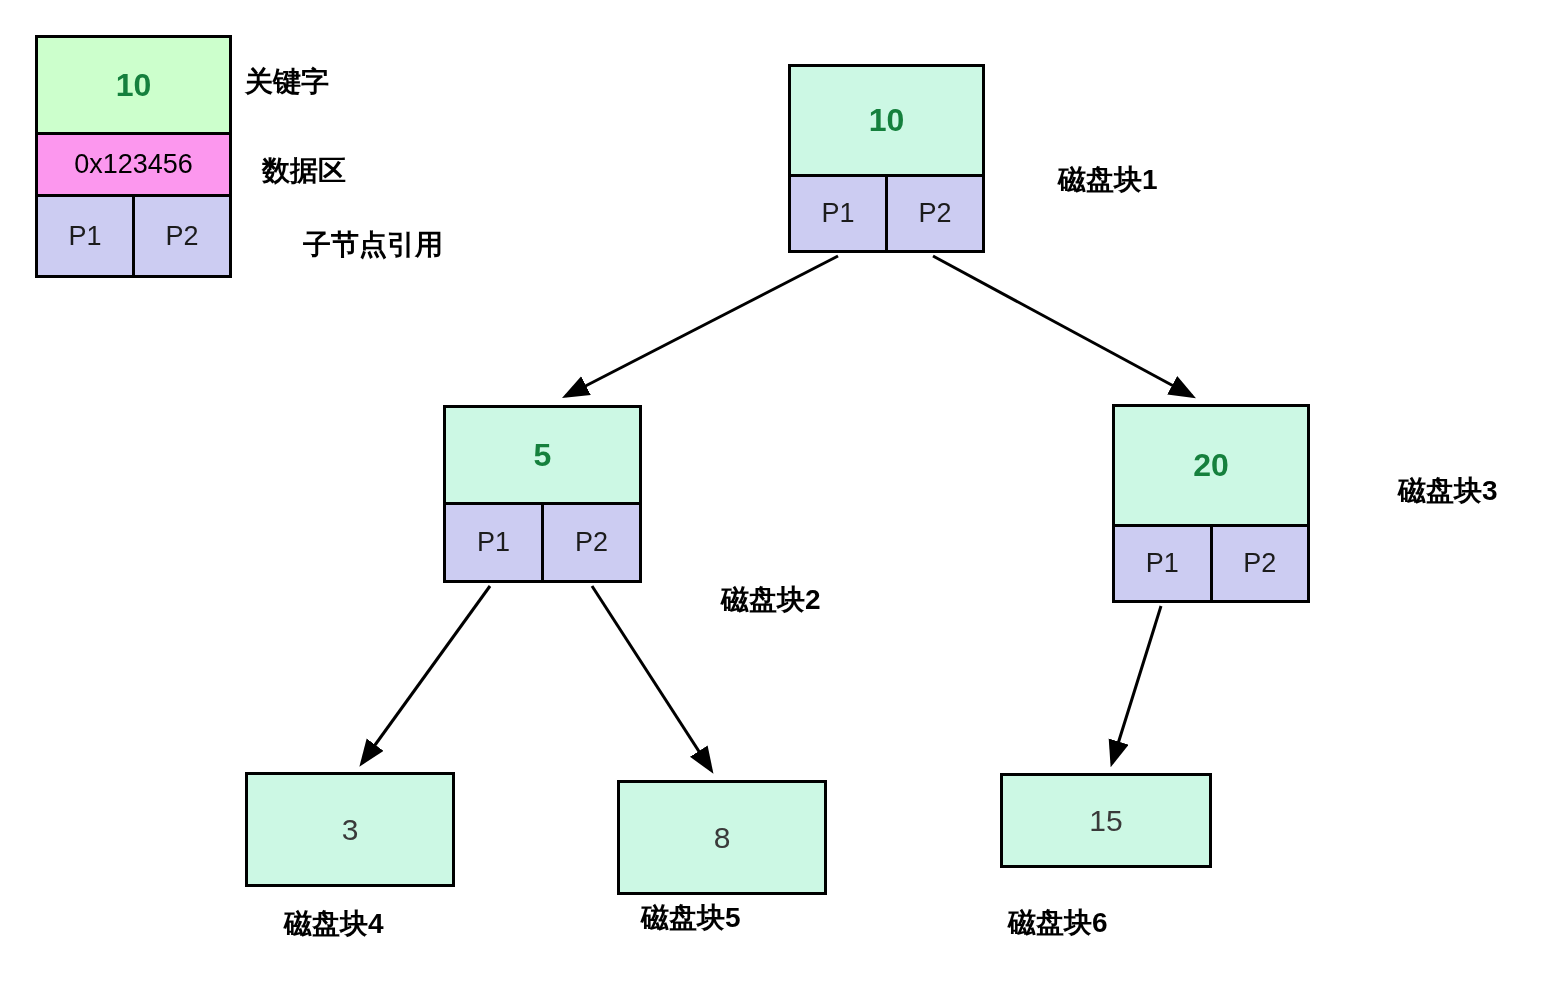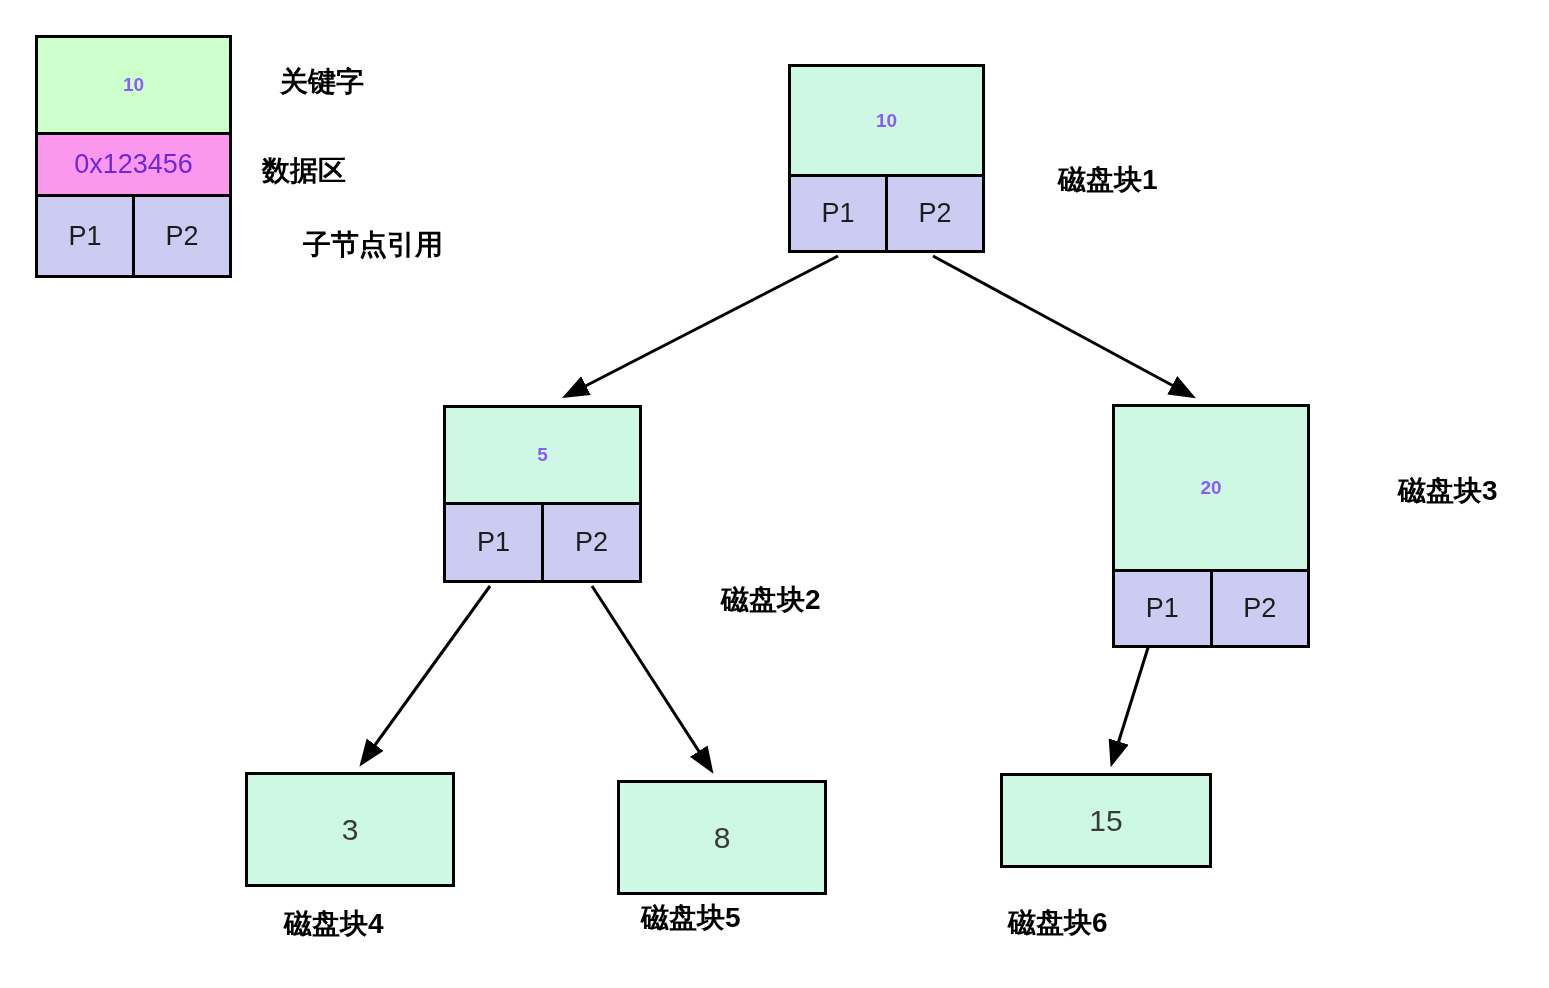--- a/index.html
+++ b/index.html
@@ -25,26 +25,26 @@
     position:absolute;
     border:3px solid var(--border);
     box-sizing:border-box;
     display:flex;
     flex-direction:column;
   }
   .key-cell{
     flex:1;
     background:var(--node-key-bg);
     display:flex;align-items:center;justify-content:center;
-    font-size:19px;font-weight:bold;color:#8b5cf6;
+    font-size:32px;font-weight:bold;color:#15803d;
   }
   .data-cell{
     background:var(--data-bg);
     display:flex;align-items:center;justify-content:center;
-    font-size:27px;color:#6d28d9;
+    font-size:27px;color:#000000;
     border-top:3px solid var(--border);
     box-sizing:border-box;
   }
   .ptr-row{
     display:flex;
     border-top:3px solid var(--border);
     box-sizing:border-box;
   }
   .ptr-cell{
     flex:1;
@@ -95,21 +95,21 @@
   </svg>
 
   <div class="bnode legend" style="left:35px;top:35px;width:197px;height:243px;">
     <div class="key-cell">10</div>
     <div class="data-cell" style="height:62px;">0x123456</div>
     <div class="ptr-row" style="height:81px;">
       <div class="ptr-cell">P1</div>
       <div class="ptr-cell">P2</div>
     </div>
   </div>
-  <div class="diagram-label" style="left:280px;top:63px;">关键字</div>
+  <div class="diagram-label" style="left:245px;top:63px;">关键字</div>
   <div class="diagram-label" style="left:262px;top:152px;">数据区</div>
   <div class="diagram-label" style="left:262px;top:226px;margin-left:41px;">子节点引用</div>
 
   <div class="bnode" style="left:788px;top:64px;width:197px;height:189px;">
     <div class="key-cell">10</div>
     <div class="ptr-row" style="height:76px;">
       <div class="ptr-cell">P1</div>
       <div class="ptr-cell">P2</div>
     </div>
   </div>
@@ -117,21 +117,21 @@
 
   <div class="bnode" style="left:443px;top:405px;width:199px;height:178px;">
     <div class="key-cell">5</div>
     <div class="ptr-row" style="height:78px;">
       <div class="ptr-cell">P1</div>
       <div class="ptr-cell">P2</div>
     </div>
   </div>
   <div class="diagram-label" style="left:721px;top:545px;margin-top:36px;">磁盘块2</div>
 
-  <div class="bnode" style="left:1112px;top:404px;width:198px;height:244px;">
+  <div class="bnode" style="left:1112px;top:404px;width:198px;height:199px;">
     <div class="key-cell">20</div>
     <div class="ptr-row" style="height:76px;">
       <div class="ptr-cell">P1</div>
       <div class="ptr-cell">P2</div>
     </div>
   </div>
   <div class="diagram-label" style="left:1398px;top:472px;text-align:right;">磁盘块3</div>
 
   <div class="leaf" style="left:245px;top:772px;width:210px;height:115px;">3</div>
   <div class="diagram-label" style="left:284px;top:905px;">磁盘块4</div>

